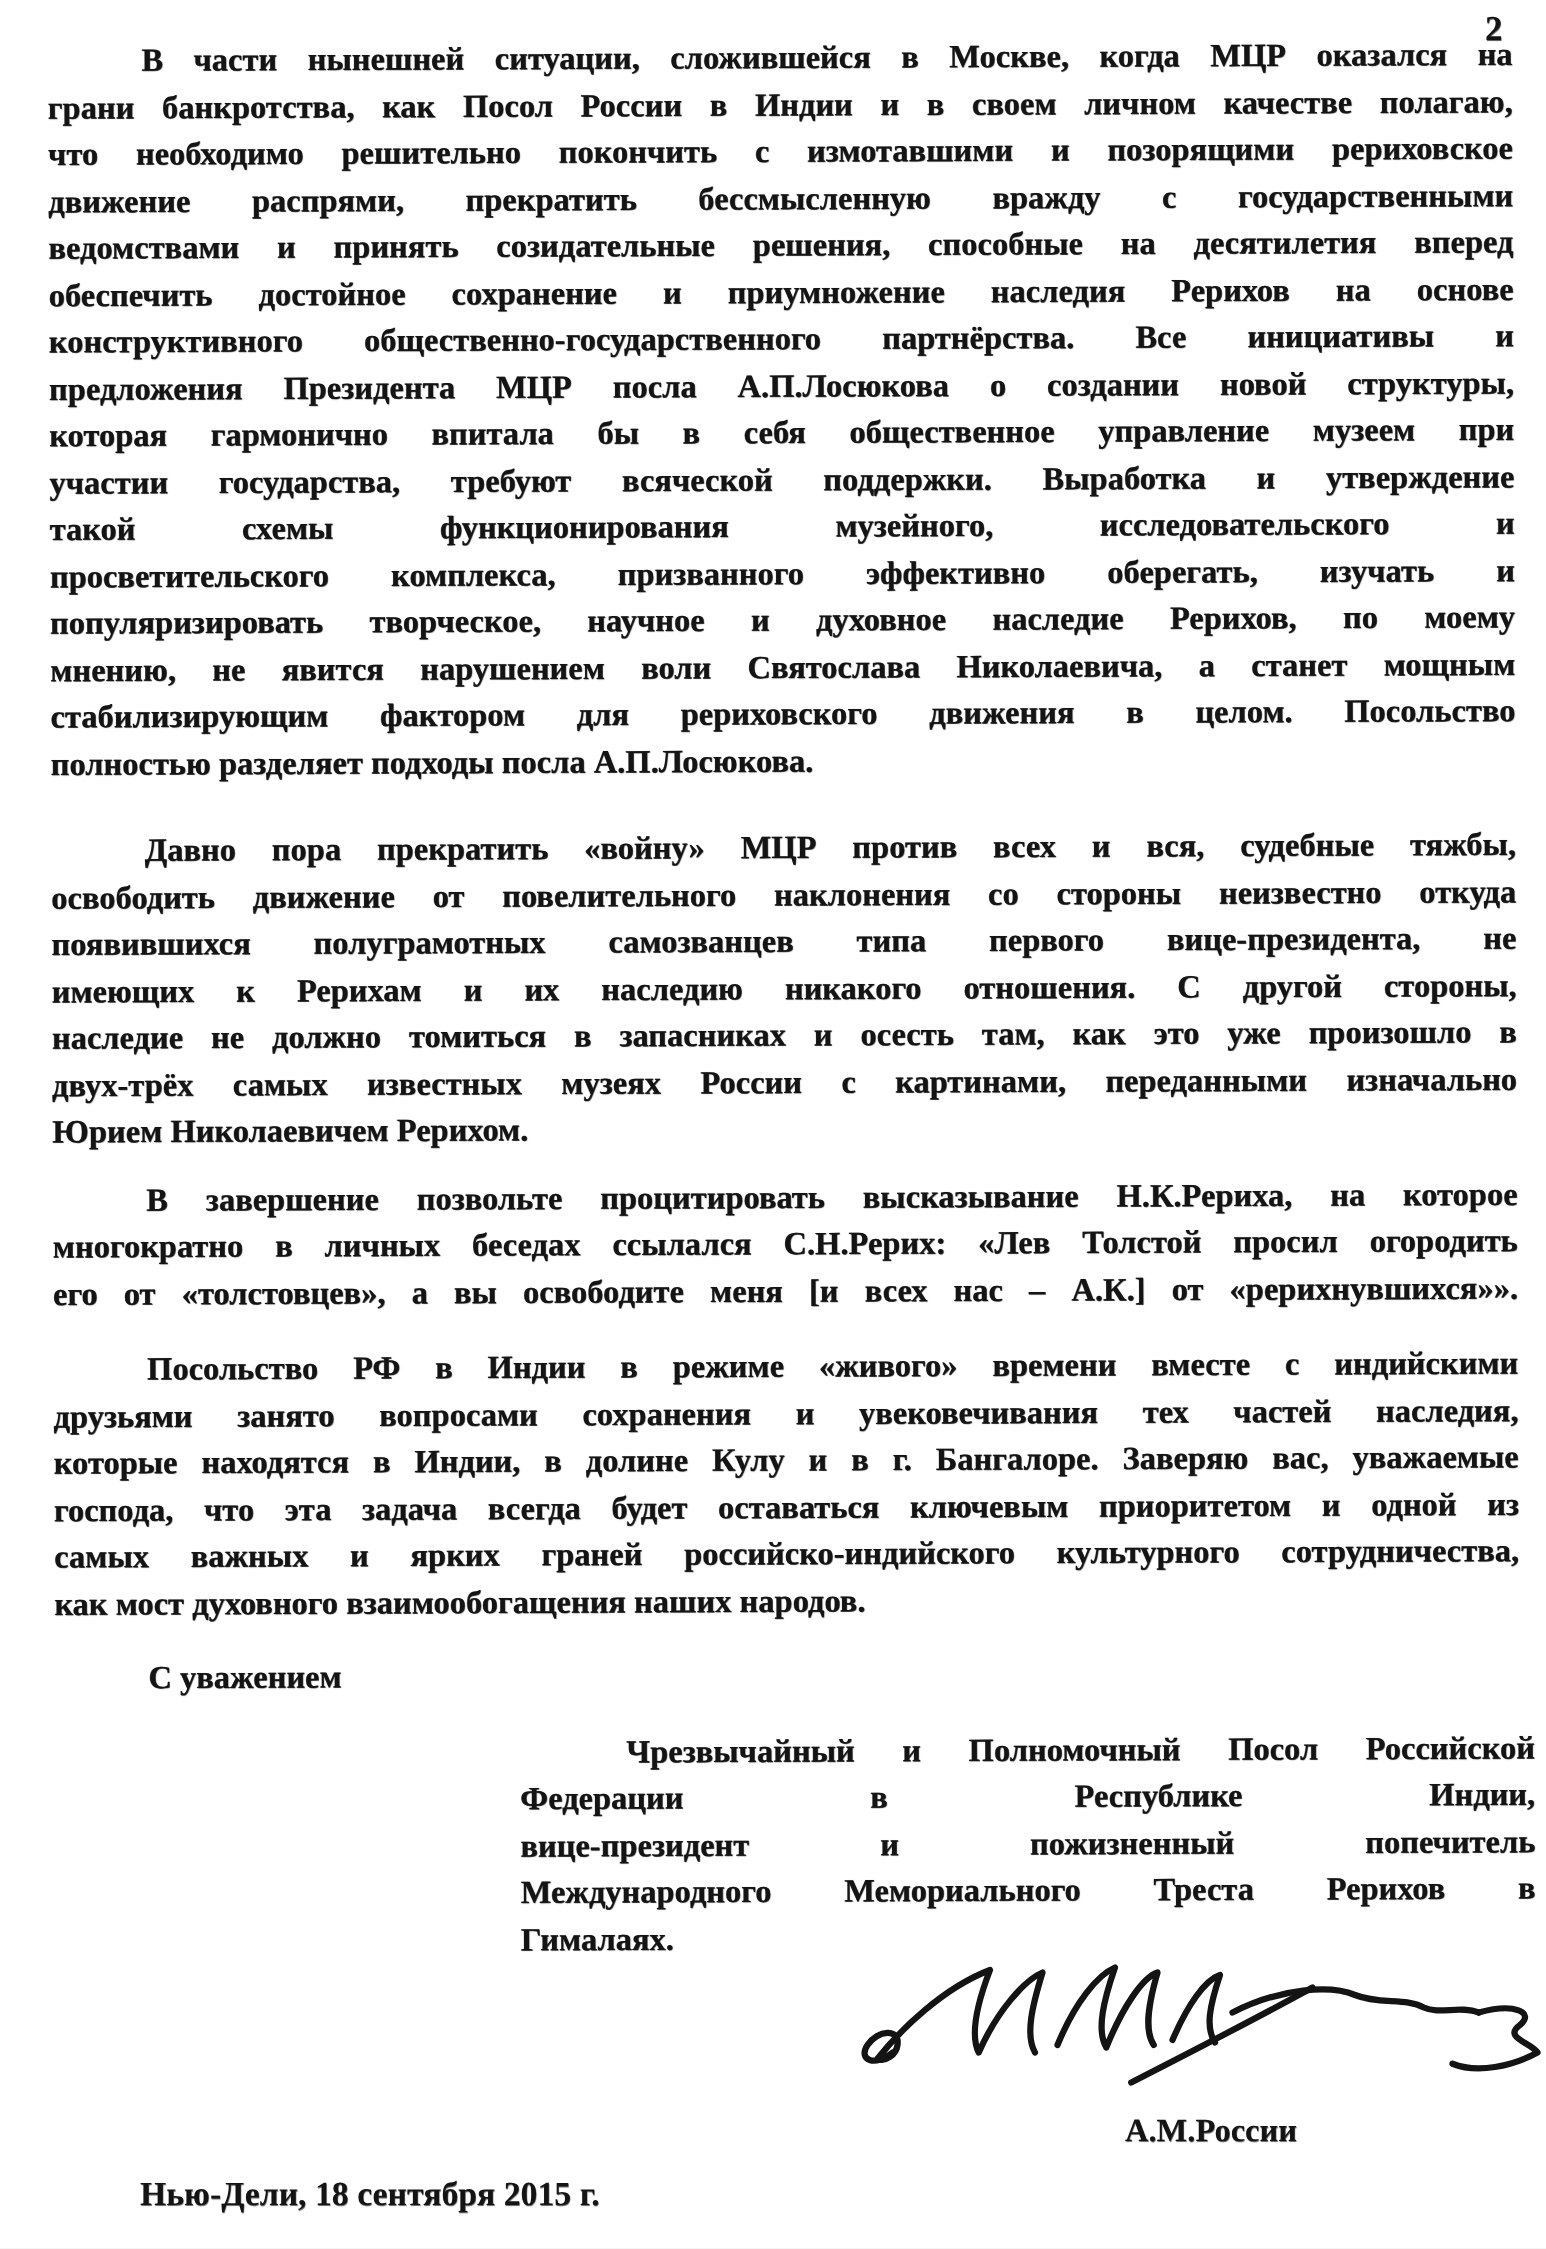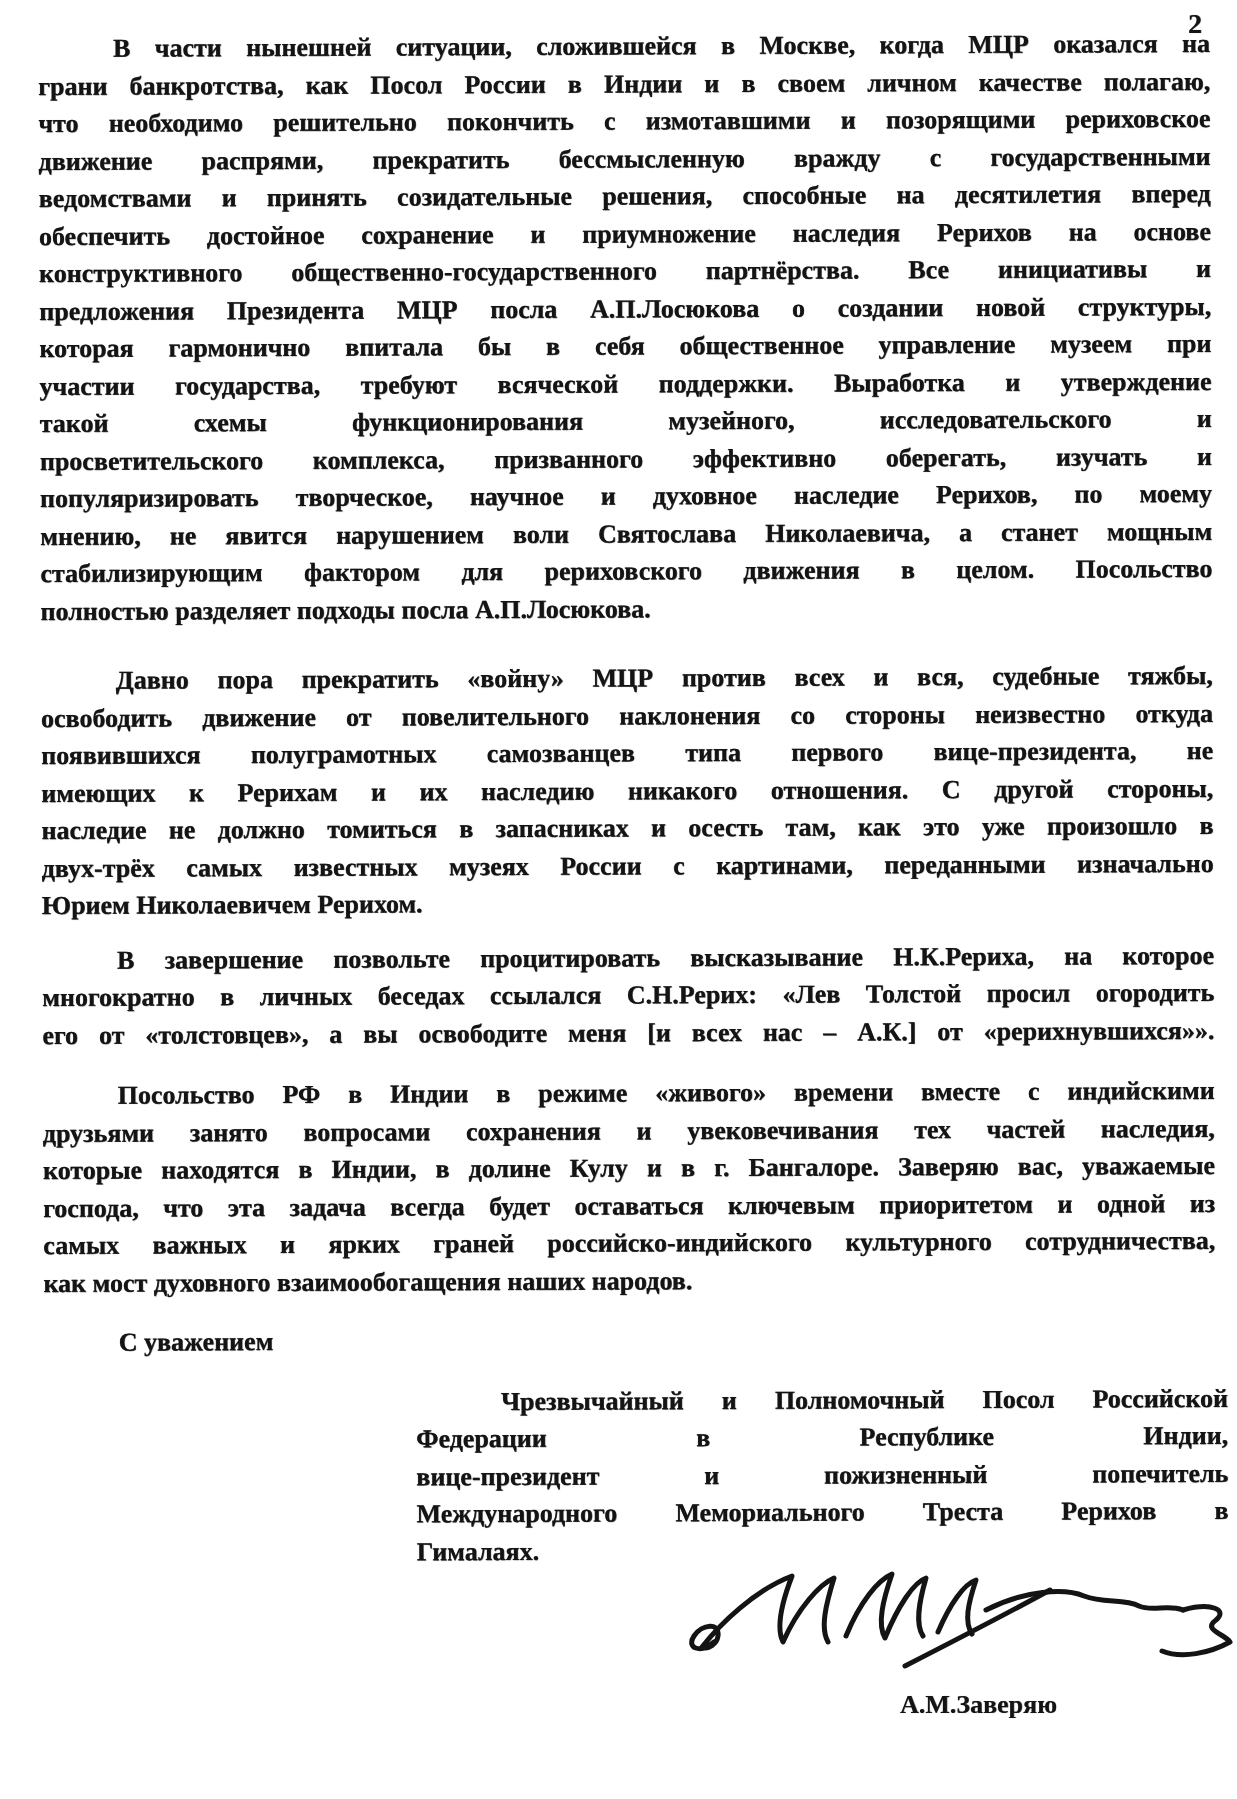--- a/index.html
+++ b/index.html
@@ -125,16 +125,17 @@
         <path d="M34,90 C20,102 6,96 14,84 C22,72 40,70 38,84 C37,92 28,98 22,95 C40,72 75,38 112,24 C102,50 96,76 103,90 C118,56 140,32 154,26 C146,52 140,76 148,90"></path>
         <path d="M166,84 C180,50 198,28 212,22 C203,48 197,72 205,86 C218,54 234,30 246,26 C239,50 235,72 243,84"></path>
         <path d="M258,80 C270,52 284,32 296,28 C288,52 284,70 292,82"></path>
         <path d="M225,114 C268,92 330,60 370,38"></path>
         <path d="M306,58 C345,38 385,36 404,44 C424,52 444,46 459,54 C472,60 488,52 503,58"></path>
         <path d="M503,58 C532,50 548,58 536,68 C522,78 545,82 550,90 C530,101 502,107 482,99"></path>
       </g>
     </svg>
   </div>
 
-  <div class="signatory">А.М.Заверяю</div>
+  <div class="signatory">А.М.России</div>
 
+  <div class="dateline">Нью-Дели, 18 сентября 2015 г.</div>
 
 </div>
 
 </body></html>

